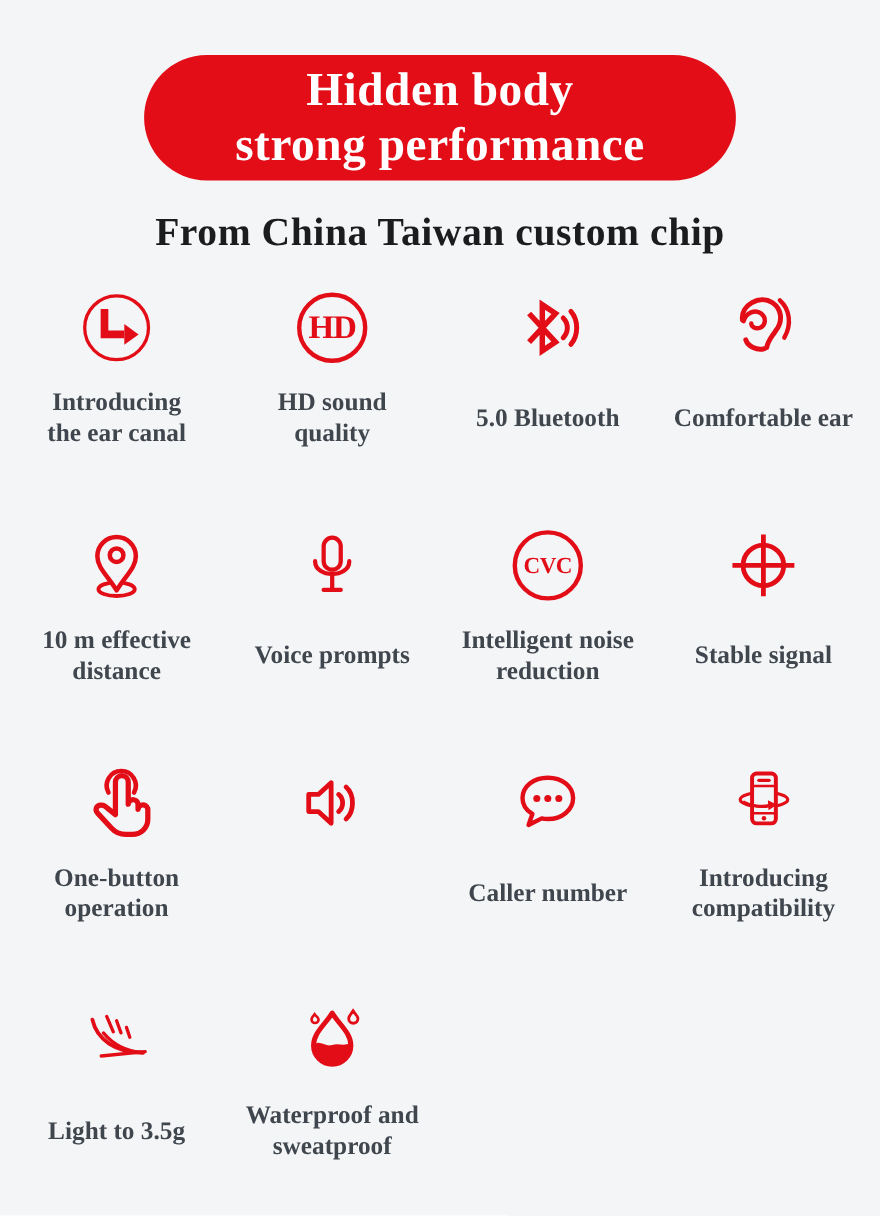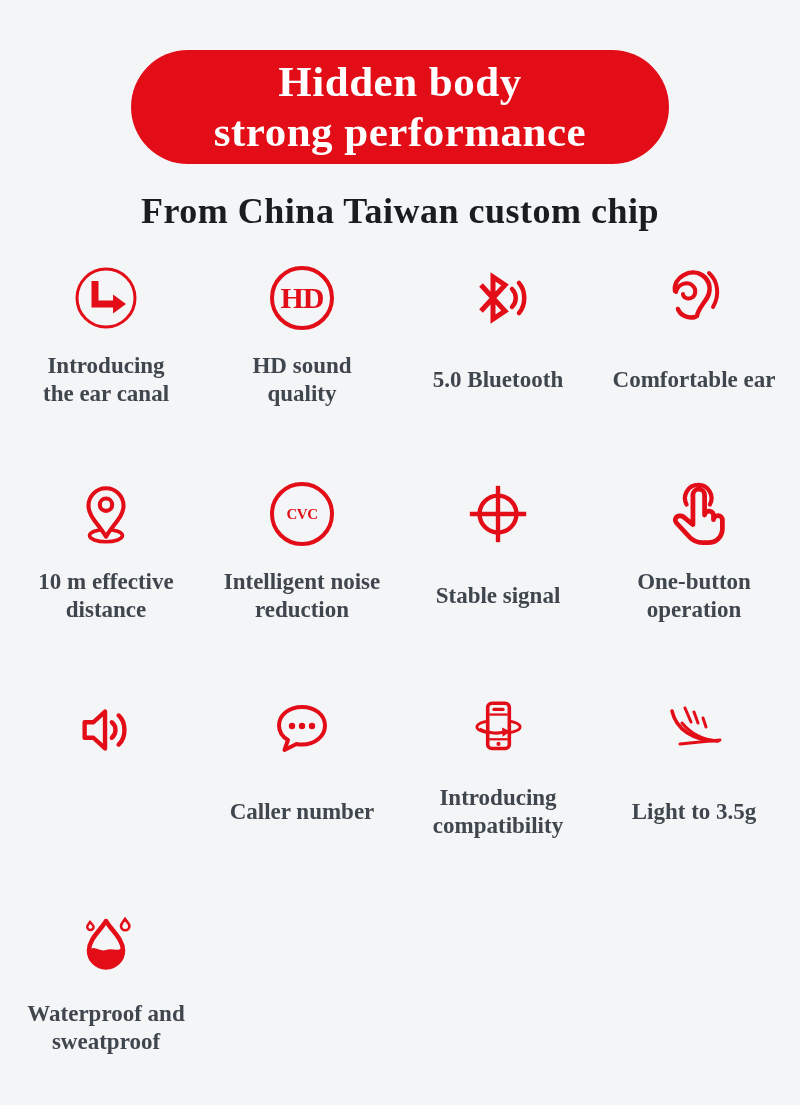--- a/index.html
+++ b/index.html
@@ -53,21 +53,21 @@
     color:var(--red);
   }
   .icon-box svg{display:block;}
   .badge-circle{
     width:64px;height:64px;border-radius:50%;
     border:4px solid var(--red);
     display:flex;align-items:center;justify-content:center;
     color:var(--red);font-weight:bold;
   }
   .badge-hd{font-size:30px;letter-spacing:-1px;}
-  .badge-cvc{font-size:15px;letter-spacing:-0.5px;}
+  .badge-cvc{font-size:21px;letter-spacing:-0.5px;}
   .feature-label{
     margin-top:14px;
     min-height:56px;
     display:flex;align-items:center;justify-content:center;
     text-align:center;
     font-size:23px;font-weight:600;
     color:var(--label);
     line-height:1.2;
     white-space:pre-line;
   }
@@ -136,20 +136,31 @@
         <svg width="70" height="70" viewBox="0 0 68 68" fill="none">
           <ellipse cx="34" cy="55" rx="16" ry="6" stroke="currentColor" stroke-width="3.5"></ellipse>
           <path d="M34 9 C24.6 9 17 16.5 17 26 C17 36 26 43 34 56 C42 43 51 36 51 26 C51 16.5 43.4 9 34 9 Z" style="fill:var(--bg)" stroke="currentColor" stroke-width="4" stroke-linejoin="round"></path>
           <circle cx="34" cy="25" r="6" stroke="currentColor" stroke-width="4"></circle>
         </svg>
       </div>
       <div class="feature-label">10 m effective
 distance</div>
     </div>
 
+    <div class="feature">
+      <div class="icon-box">
+        <svg width="66" height="66" viewBox="0 0 68 68" fill="none" stroke="currentColor" stroke-linecap="round">
+          <rect x="26" y="8" width="16" height="30" rx="8" stroke-width="4"></rect>
+          <path d="M18 30 C18 46 50 46 50 30" stroke-width="4"></path>
+          <line x1="34" y1="43" x2="34" y2="57" stroke-width="4"></line>
+          <line x1="26" y1="57" x2="42" y2="57" stroke-width="4"></line>
+        </svg>
+      </div>
+      <div class="feature-label">Voice prompts</div>
+    </div>
 
 
     <div class="feature">
       <div class="icon-box">
         <div class="badge-circle" style="border-width:4.5px;">
             <span class="badge-cvc">CVC</span>
           </div>
       </div>
       <div class="feature-label">Intelligent noise
 reduction</div>

